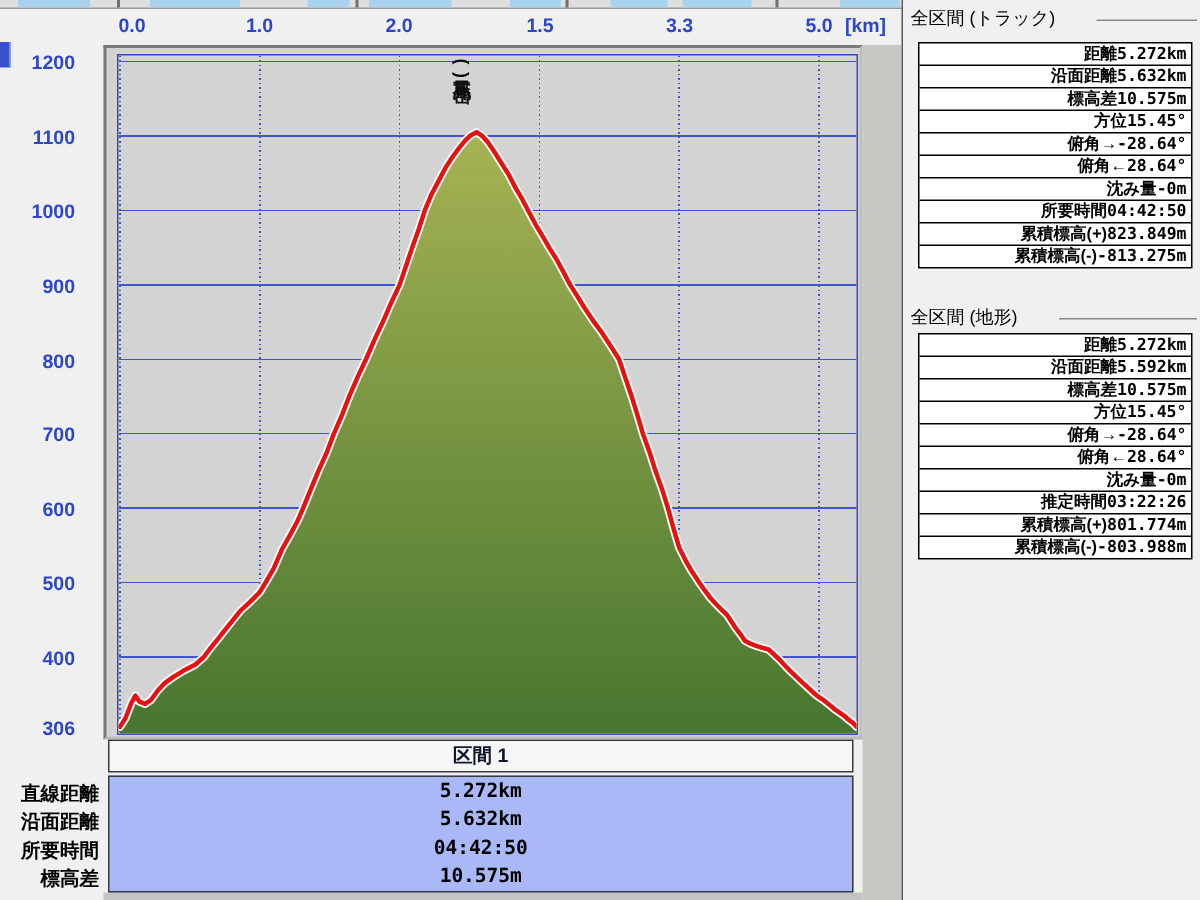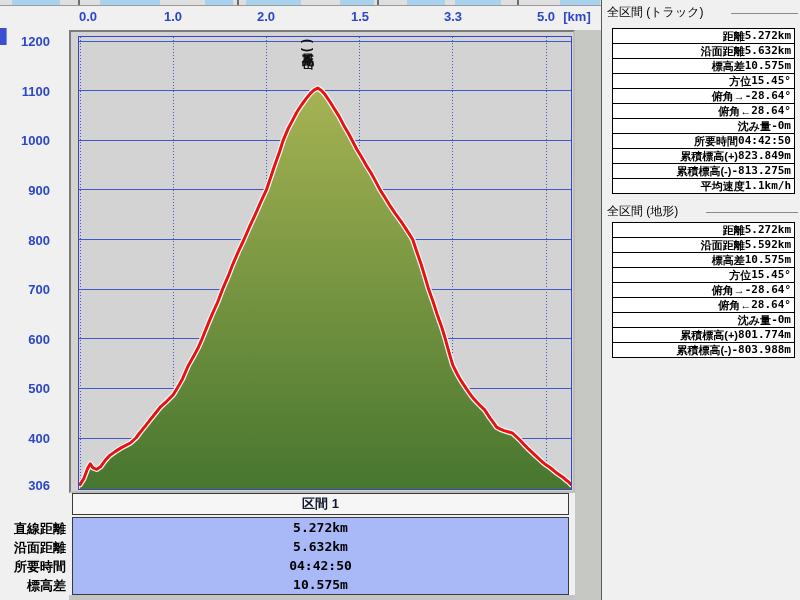--- a/index.html
+++ b/index.html
@@ -188,24 +188,20 @@
         <span class="val">04:42:50</span>
       </div>
     <div class="trow">
         <span class="lab">累積標高(+)</span>
         <span class="val">823.849m</span>
       </div>
     <div class="trow">
         <span class="lab">累積標高(-)</span>
         <span class="val">-813.275m</span>
       </div>
-    <div class="trow">
-        <span class="lab">平均速度</span>
-        <span class="val">1.1km/h</span>
-      </div>
   </div>
 
   <div class="group-title" style="top:203px">
     <span class="t">全区間 (地形)</span>
     <span class="group-line"></span>
   </div>
   <div class="itable" style="top:222px">
     <div class="trow">
         <span class="lab">距離</span>
         <span class="val">5.272km</span>
@@ -228,20 +224,24 @@
       </div>
     <div class="trow">
         <span class="lab">俯角←</span>
         <span class="val">28.64°</span>
       </div>
     <div class="trow">
         <span class="lab">沈み量</span>
         <span class="val">-0m</span>
       </div>
     <div class="trow">
+        <span class="lab">推定時間</span>
+        <span class="val">03:22:26</span>
+      </div>
+    <div class="trow">
         <span class="lab">累積標高(+)</span>
         <span class="val">801.774m</span>
       </div>
     <div class="trow">
         <span class="lab">累積標高(-)</span>
         <span class="val">-803.988m</span>
       </div>
   </div>
 </div>
 

